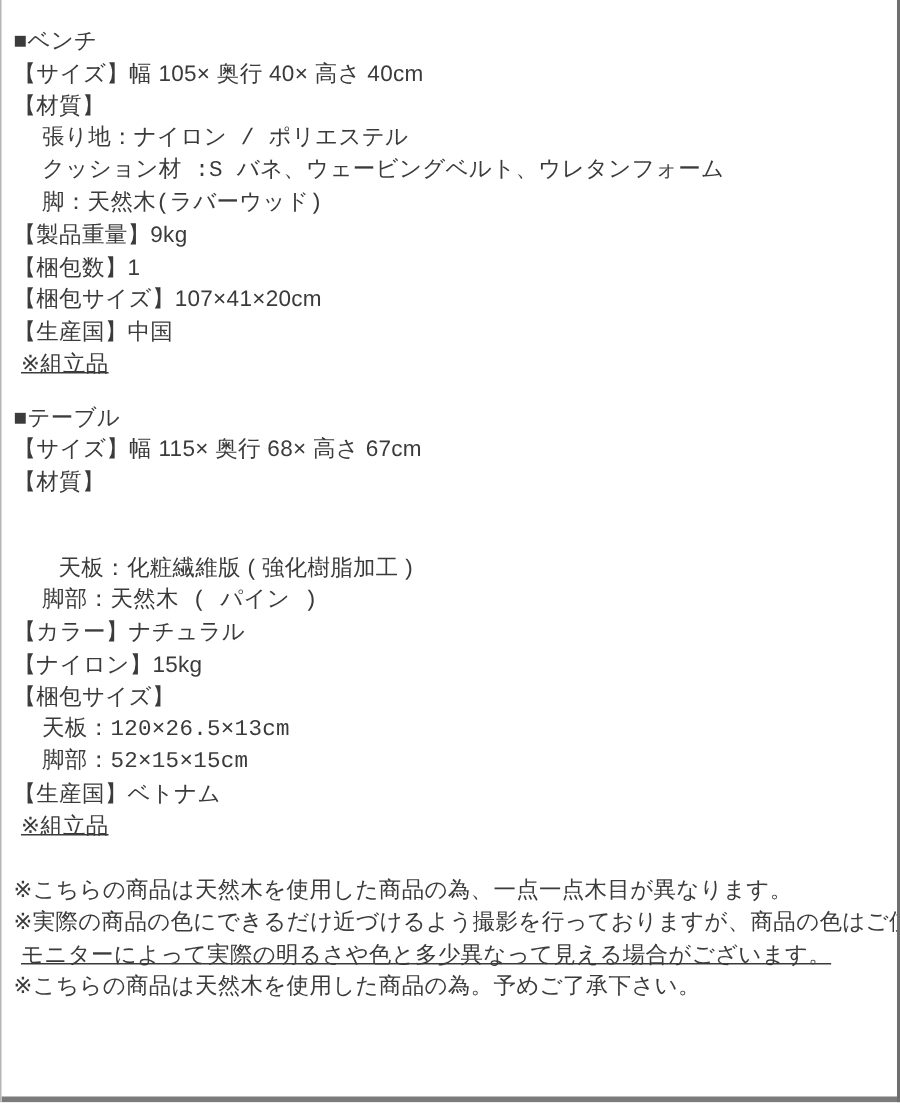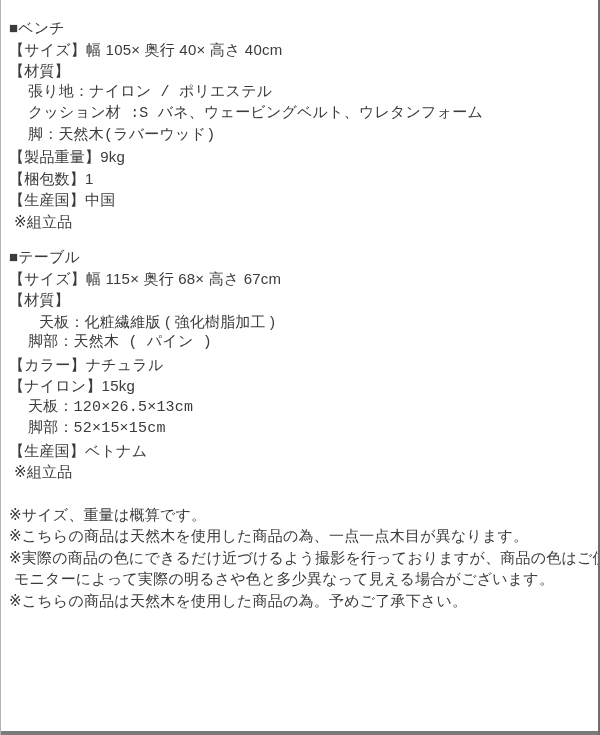--- a/index.html
+++ b/index.html
@@ -19,23 +19,23 @@
     font-family: "Liberation Sans", "DejaVu Sans", sans-serif;
     font-size: 15px;
     line-height: 21.5px;
     color: var(--text, #3b3b3b);
     padding: 17px 10px 0 8px;
   }
   .line {
     white-space: pre;
     letter-spacing: 0.2px;
   }
-  .i1 { padding-left: 5px; }
+  .i1 { padding-left: 5px; text-decoration: underline; }
   .i2 { padding-left: 19px; font-family: Liberation Mono, monospace; }
-  .i3 { padding-left: 30px; }
+  .i3 { padding-left: 30px; margin-top: 36px; }
   .gap-s { height: 14px; }
   .gap-l { height: 21px; }
   .bottom-bar {
     position: absolute;
     left: 0;
     bottom: 0;
     width: 100%;
     height: 4px;
     background: var(--bottom_bar, #7b7b7b);
   }
@@ -46,39 +46,40 @@
 <div class="spec-box">
 
   <div class="line">■ベンチ</div>
   <div class="line">【サイズ】幅 105× 奥行 40× 高さ 40cm</div>
   <div class="line">【材質】</div>
   <div class="line i2">張り地：ナイロン / ポリエステル</div>
   <div class="line i2">クッション材 :S バネ、ウェービングベルト、ウレタンフォーム</div>
   <div class="line i2">脚：天然木(ラバーウッド)</div>
   <div class="line">【製品重量】9kg</div>
   <div class="line">【梱包数】1</div>
+  <div class="line">【梱包サイズ】107×41×20cm</div>
   <div class="line">【生産国】中国</div>
   <div class="line i1">※組立品</div>
 
   <div class="gap-s"></div>
 
   <div class="line">■テーブル</div>
   <div class="line">【サイズ】幅 115× 奥行 68× 高さ 67cm</div>
   <div class="line">【材質】</div>
   <div class="line i3">天板：化粧繊維版 ( 強化樹脂加工 )</div>
   <div class="line i2">脚部：天然木 ( パイン )</div>
   <div class="line">【カラー】ナチュラル</div>
   <div class="line">【ナイロン】15kg</div>
+  <div class="line">【梱包サイズ】</div>
   <div class="line i2">天板：120×26.5×13cm</div>
   <div class="line i2">脚部：52×15×15cm</div>
   <div class="line">【生産国】ベトナム</div>
   <div class="line i1">※組立品</div>
 
   <div class="gap-l"></div>
 
-  <div class="line">※サイズ、重量は概算です。</div>
   <div class="line">※こちらの商品は天然木を使用した商品の為、一点一点木目が異なります。</div>
   <div class="line">※実際の商品の色にできるだけ近づけるよう撮影を行っておりますが、商品の色はご使用の</div>
   <div class="line i1">モニターによって実際の明るさや色と多少異なって見える場合がございます。</div>
   <div class="line">※こちらの商品は天然木を使用した商品の為。予めご了承下さい。</div>
 
   <div class="bottom-bar"></div>
 </div>
 
 </body></html>

